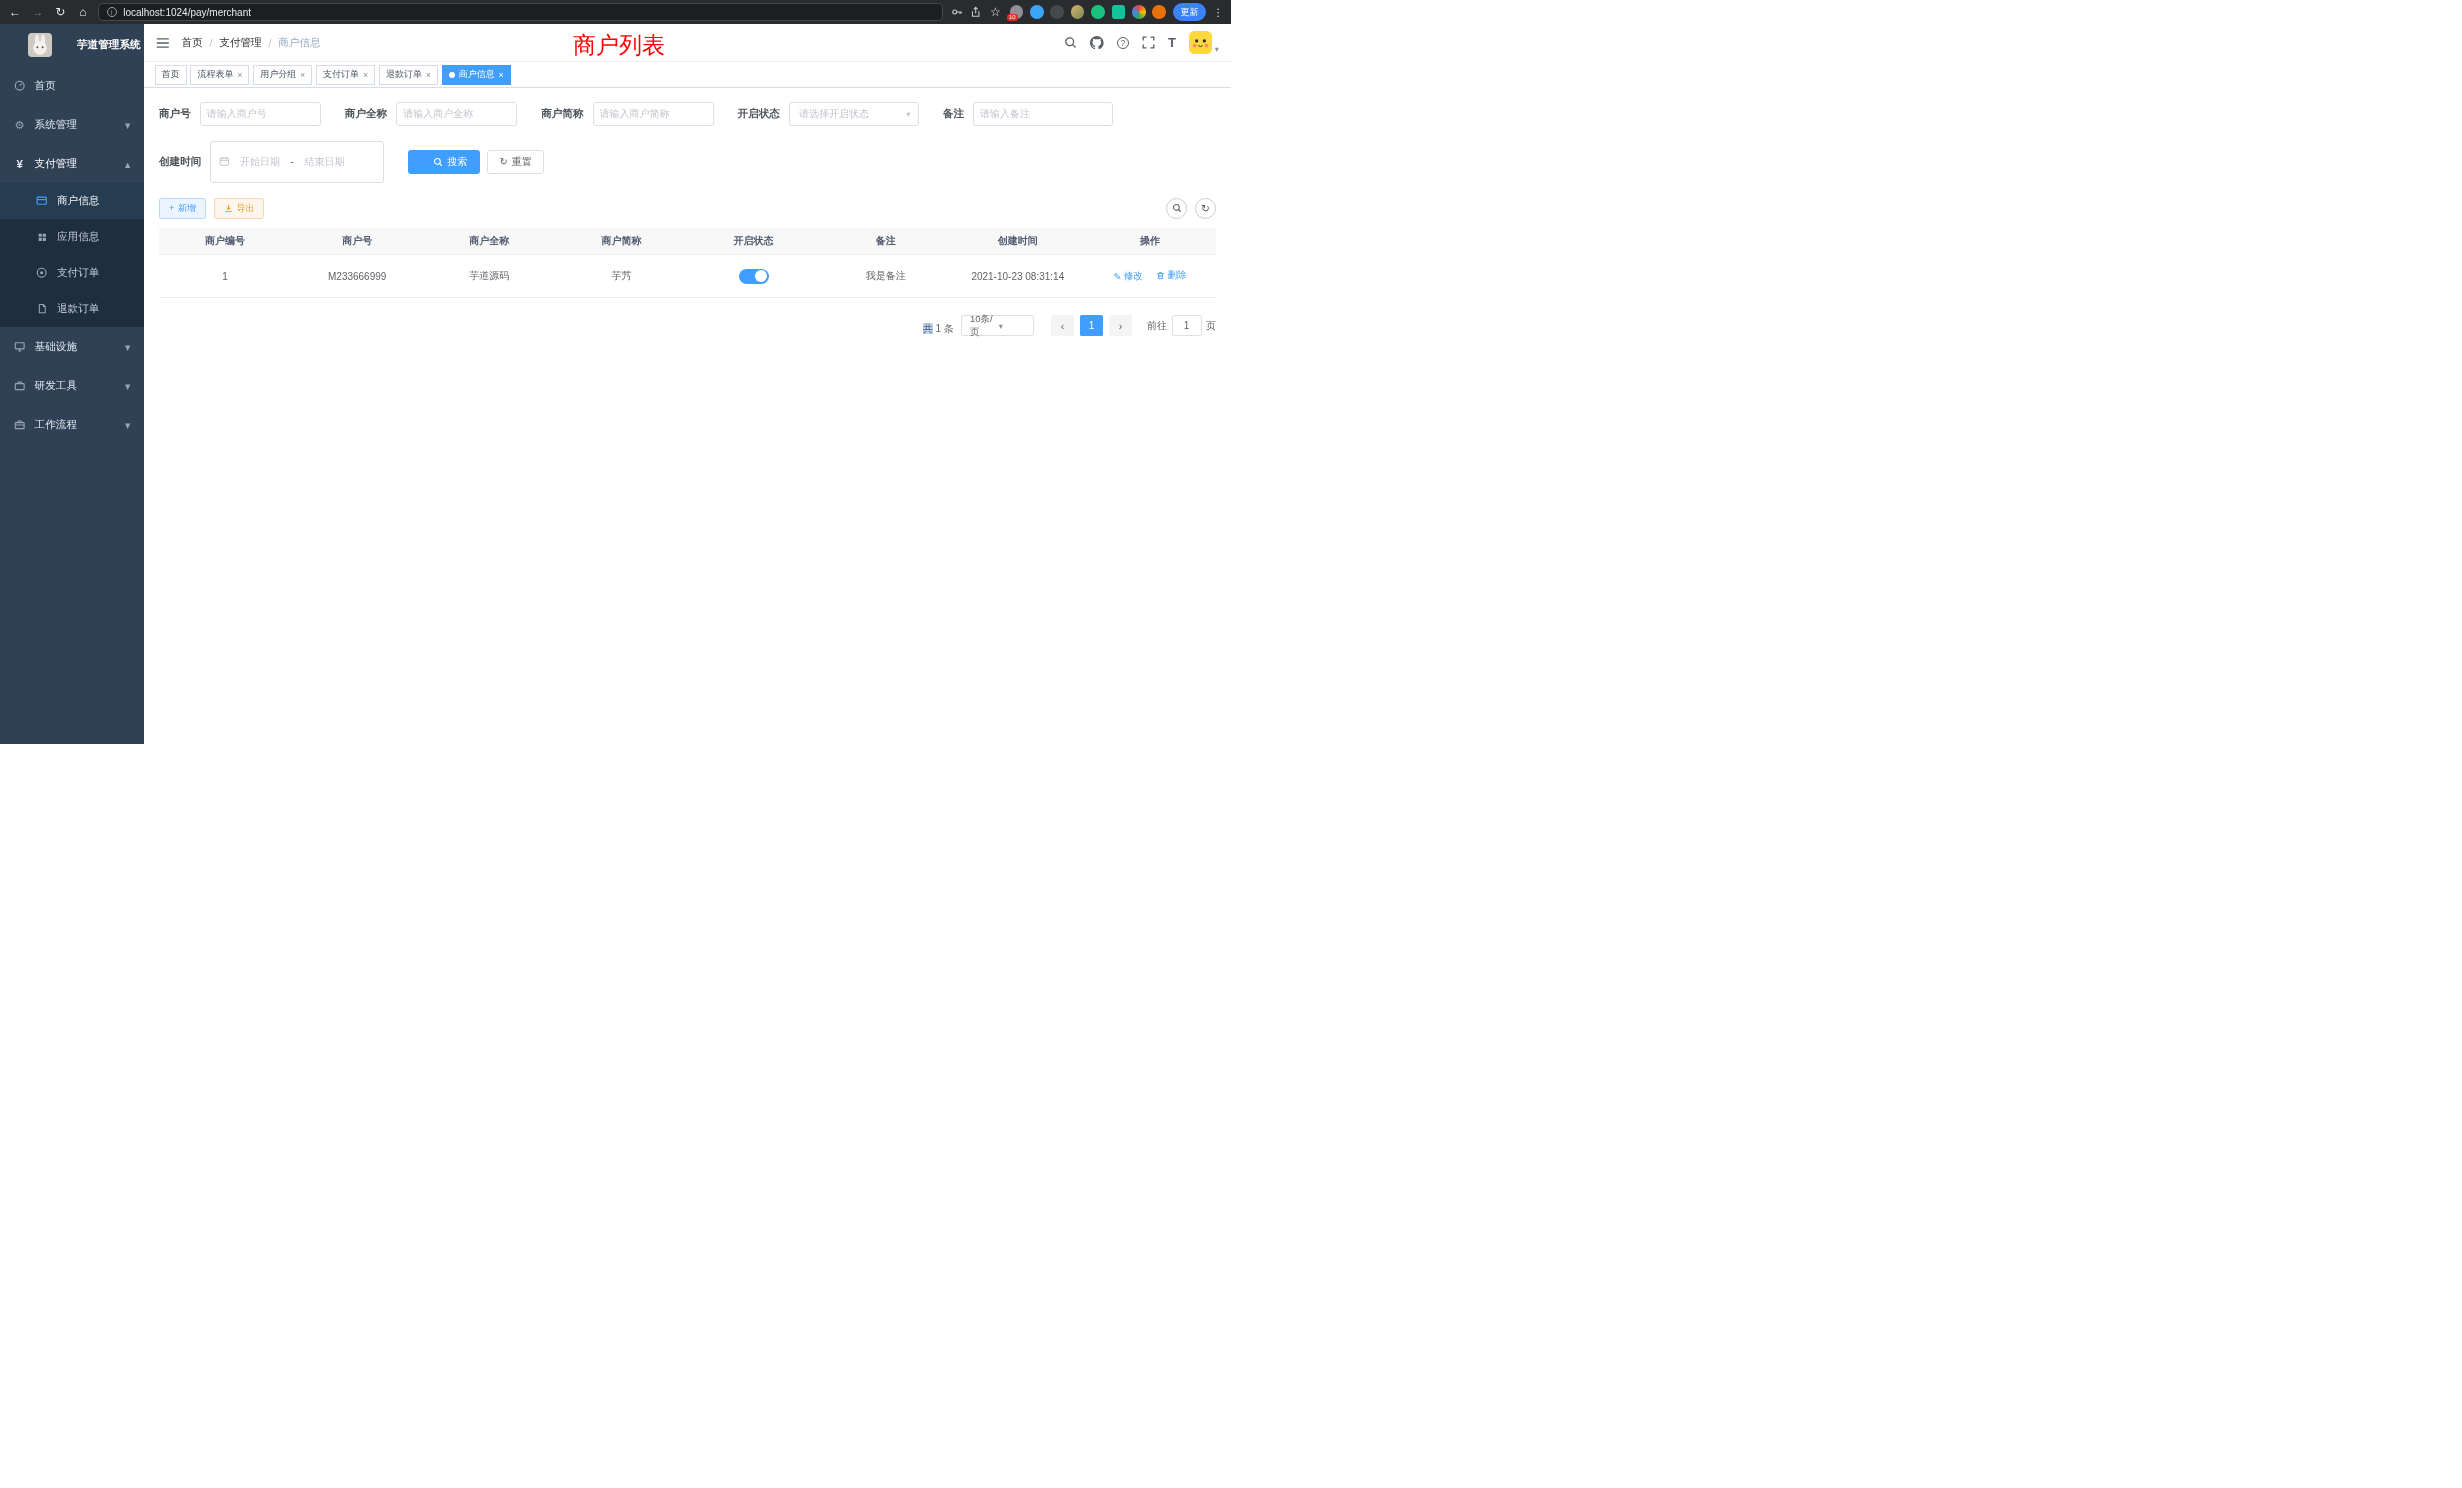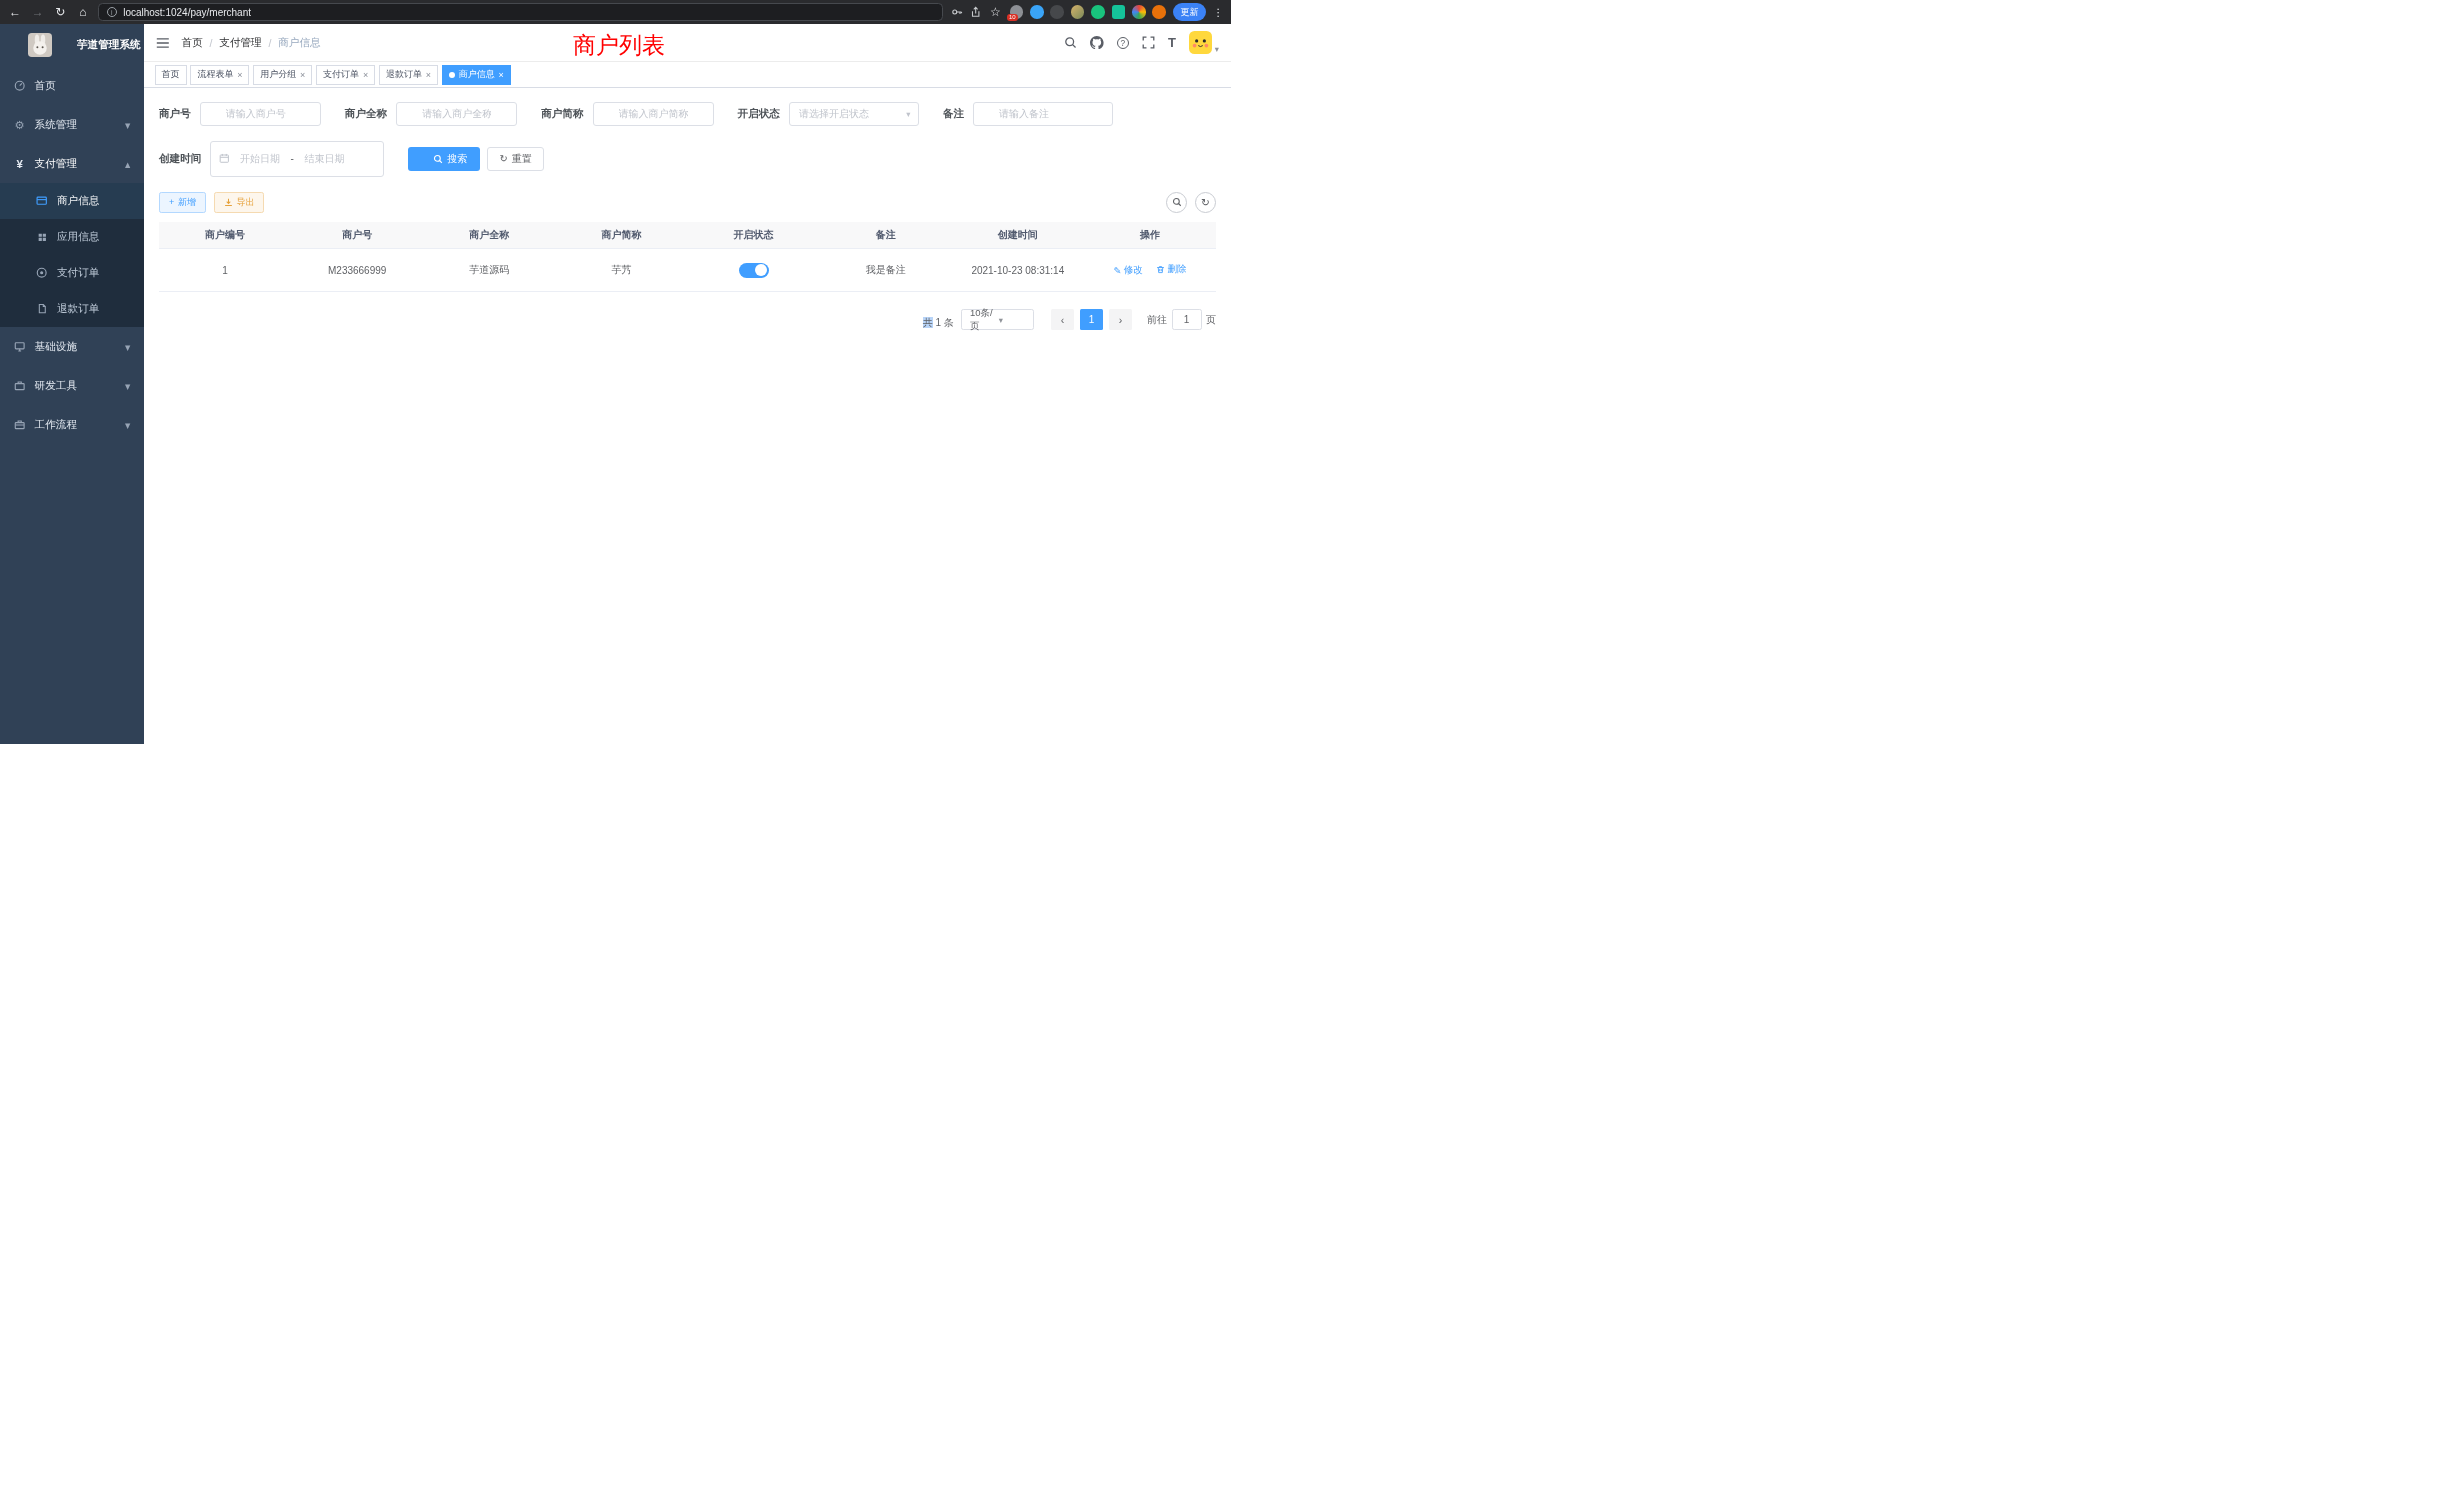--- a/index.html
+++ b/index.html
@@ -65,29 +65,29 @@
   .tab .tab-close { font-size:9px; color:#8a8f99; }
   .tab.active { background:#409eff; border-color:#409eff; color:#fff; }
   .tab.active .tab-close { color:#fff; }
   .tab-dot { width:6px; height:6px; border-radius:50%; background:#fff; }
 
   
   .content { flex:1; padding:13.6px 15px; overflow:hidden; }
   .form-row { display:flex; align-items:center; flex-wrap:wrap; }
   .form-item { display:flex; align-items:center; margin-right:24px; margin-bottom:15px; }
   .form-item label { font-size:10.6px; font-weight:700; color:#4e5358; margin-right:9px; white-space:nowrap; }
-  .el-input { height:24px; border:0.8px solid #dcdfe6; border-radius:3px; padding:0 25px; font-size:10px;
+  .el-input { height:24px; border:0.8px solid #dcdfe6; border-radius:3px; padding:0 6px; font-size:10px;
     color:#606266; width:121px; outline:none; font-family:inherit; }
   .el-input::placeholder { color:#c0c4cc; }
   .el-select { width:130px; height:24px; border:0.8px solid #dcdfe6; border-radius:3px; display:flex;
     align-items:center; padding:0 7.6px 0 9px; cursor:pointer; }
   .el-select .sel-ph { font-size:10px; color:#c0c4cc; flex:1; }
   .el-select .caret { color:#c0c4cc; }
   .wide { width:140px; }
-  .date-range { width:174px; height:36px; border:0.8px solid #dcdfe6; border-radius:3px; display:flex;
+  .date-range { width:174px; height:42px; border:0.8px solid #dcdfe6; border-radius:3px; display:flex;
     align-items:center; padding:0 7.6px; gap:3px; }
   .date-range .cal { color:#c0c4cc; display:flex; }
   .date-input { border:none; outline:none; width:55px; font-size:10px; color:#606266; text-align:center; font-family:inherit; }
   .date-input::placeholder { color:#c0c4cc; }
   .date-sep { color:#606266; font-size:10px; }
   .btn { height:24px; border-radius:3px; font-size:10px; display:inline-flex; align-items:center; gap:3.8px;
     padding:0 11.4px; cursor:pointer; border:0.8px solid transparent; font-family:inherit; }
   .btn-primary { background:#409eff; color:#fff; margin-left:9px;padding-left:24px; }
   .btn-default { background:#fff; color:#606266; border-color:#dcdfe6; margin-left:7.6px; }
   .toolbar { display:flex; align-items:center; margin-bottom:9px; }

